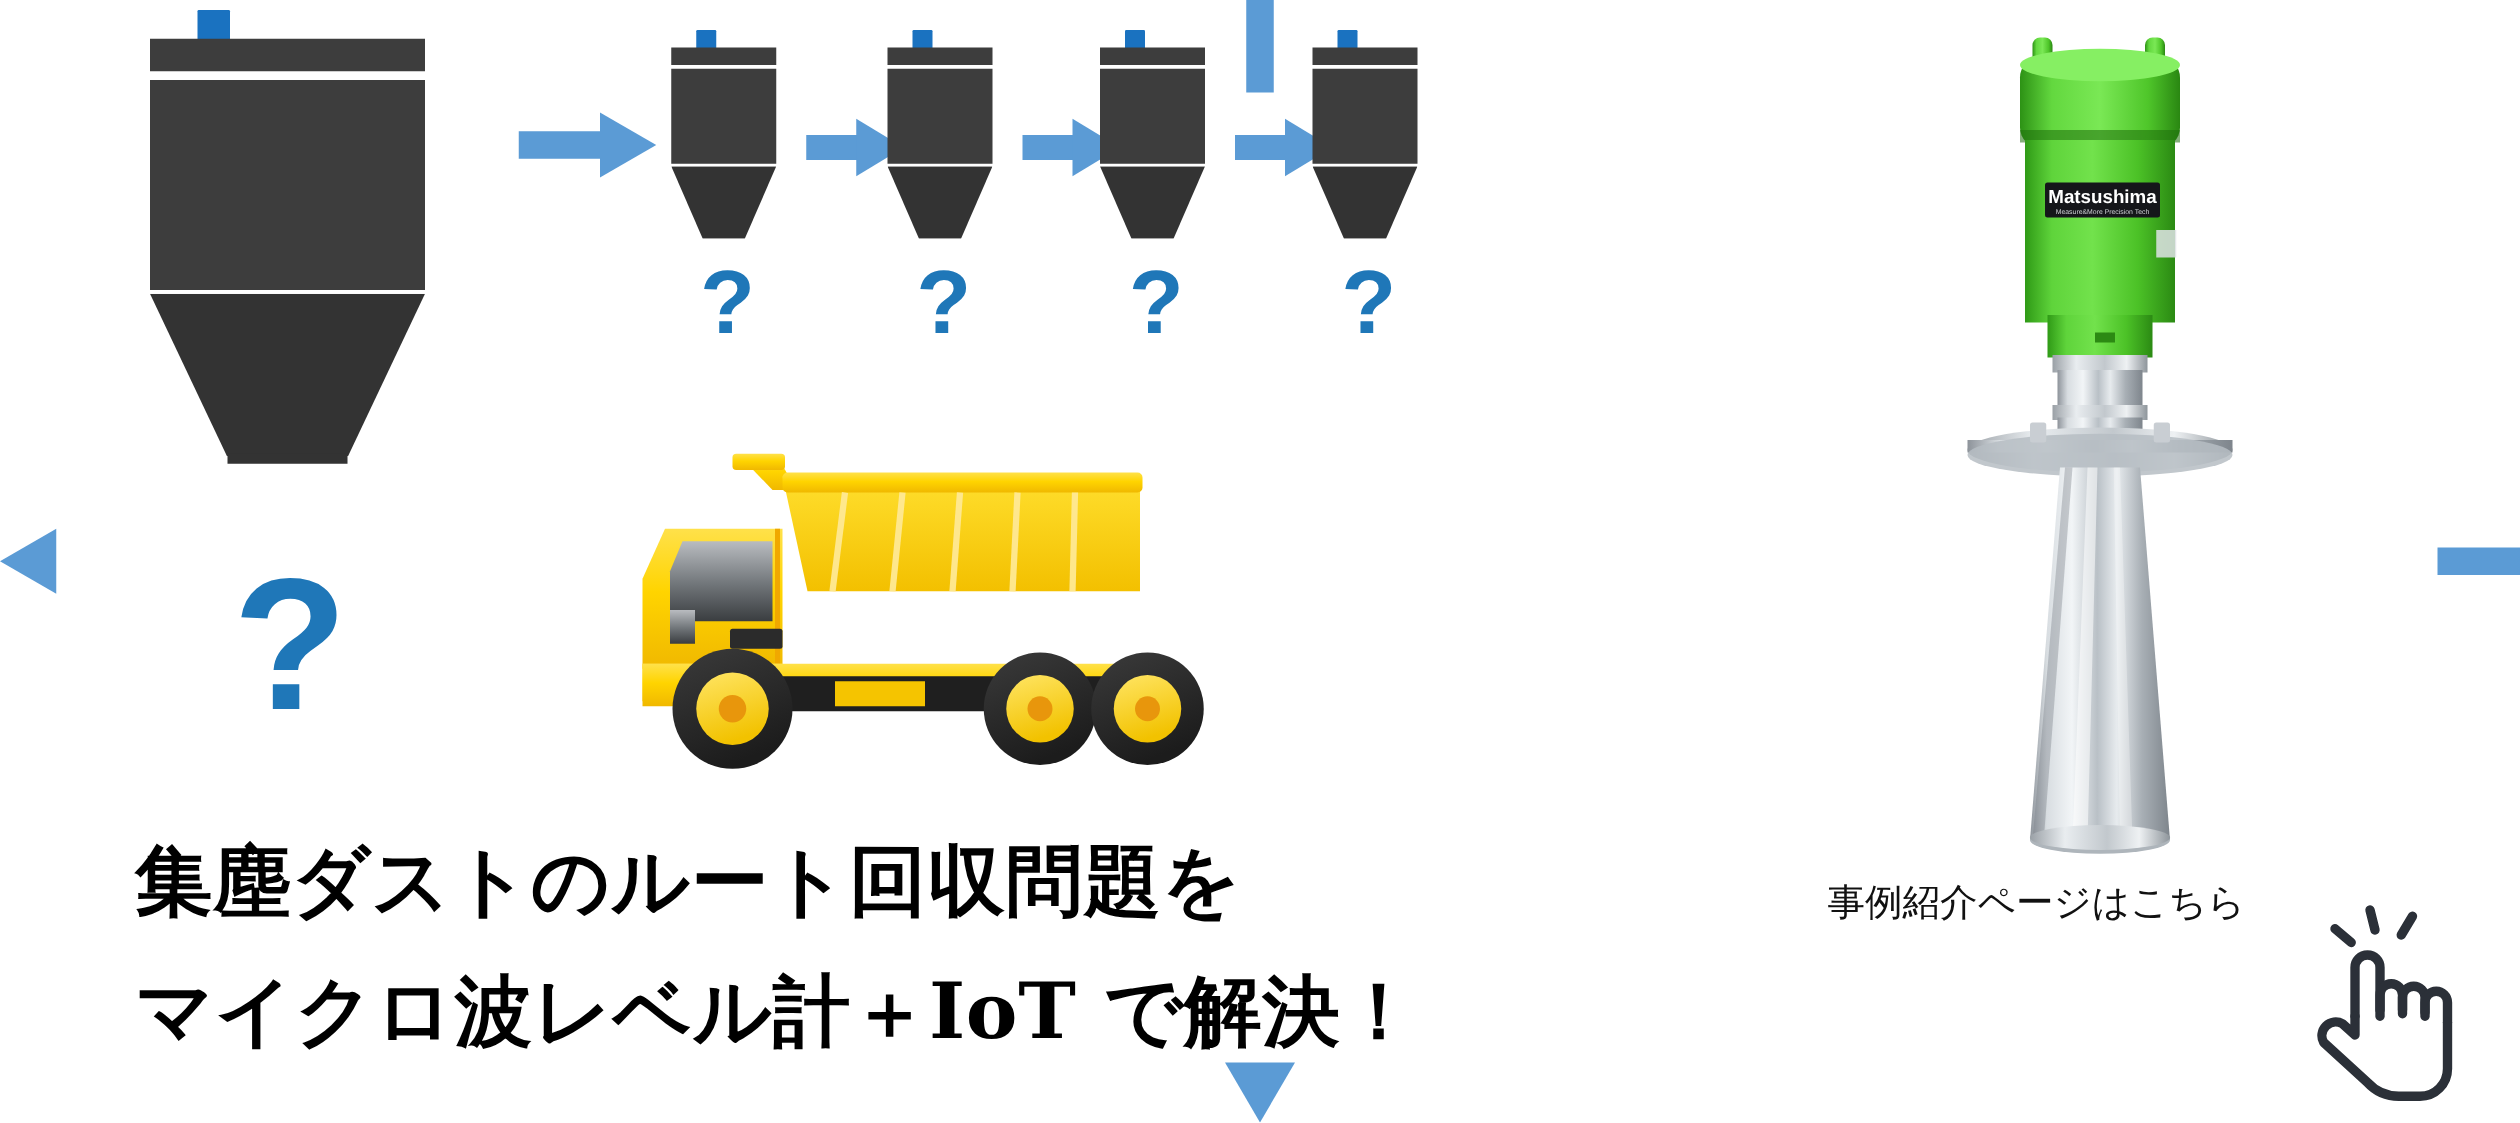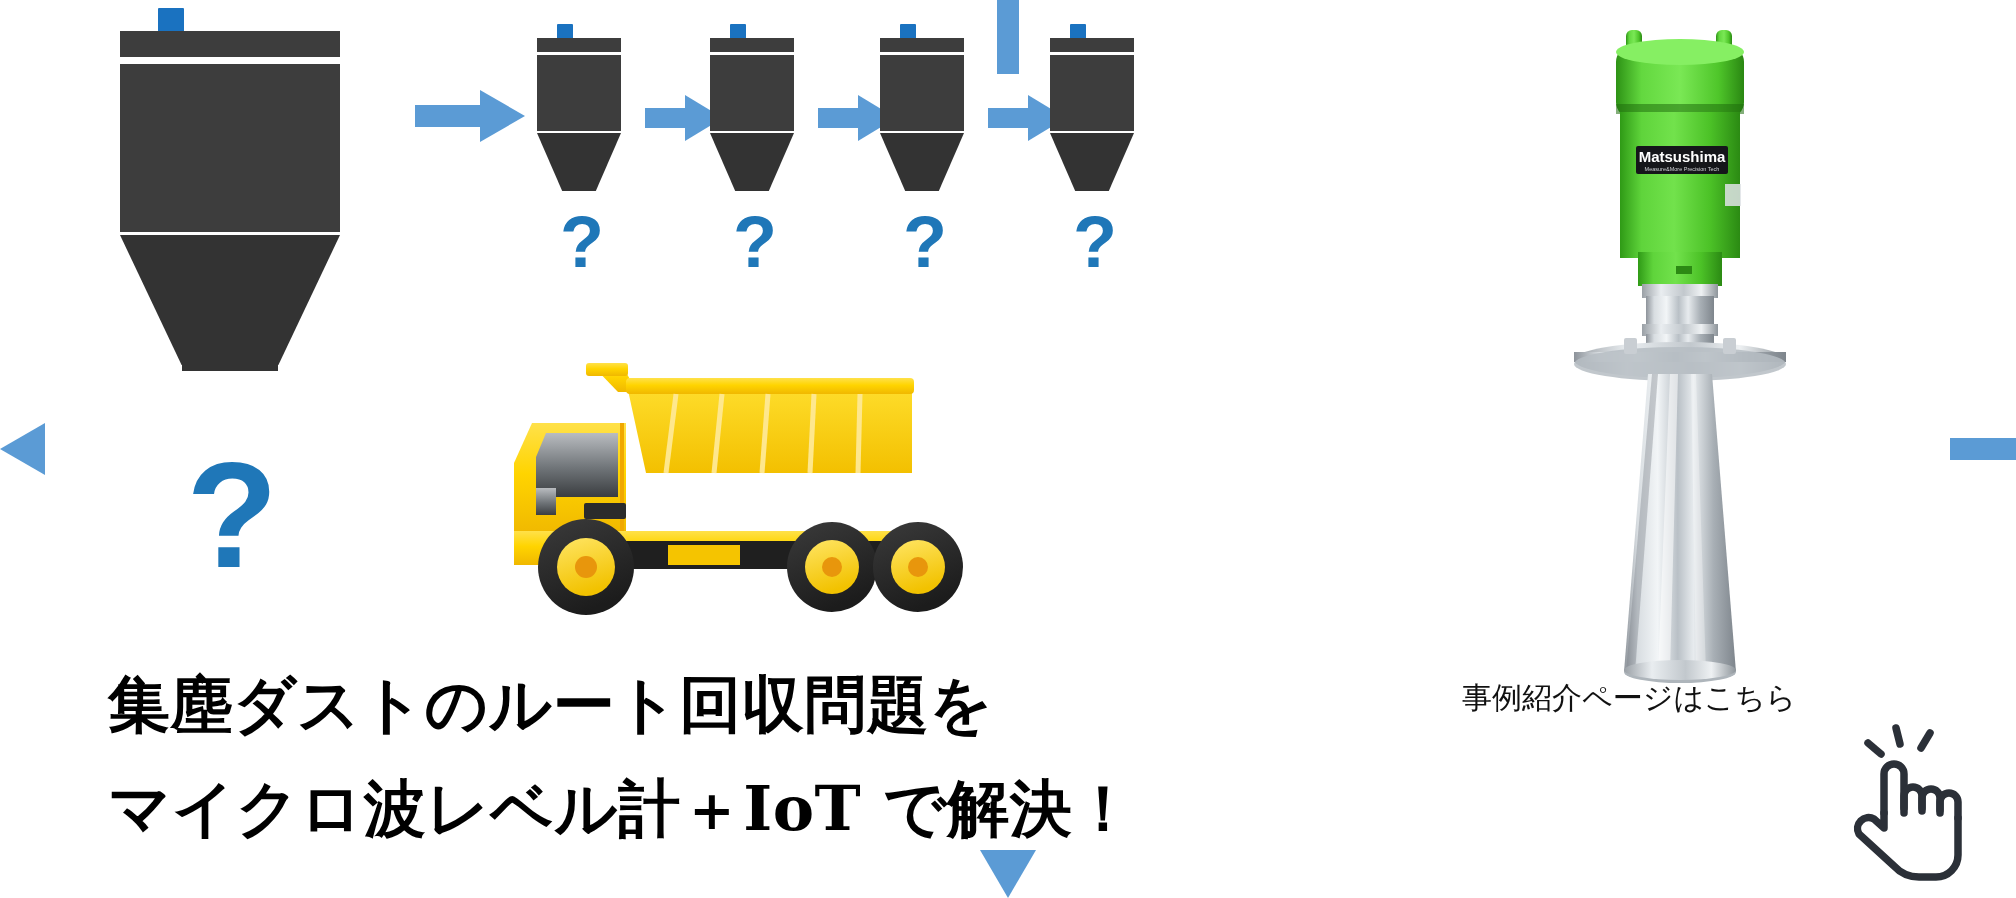--- a/index.html
+++ b/index.html
@@ -278,21 +278,21 @@
     <rect x="203" y="330" width="13" height="16" rx="2" fill="#c9ced3"></rect>
 
     <path d="M128 366 L192 366 L216 664 L104 664 Z" fill="url(#gSteel)"></path>
     <path d="M150 366 L158 366 L150 664 L138 664 Z" fill="#ffffff" opacity="0.55"></path>
     <path d="M171 366 L176 366 L186 664 L176 664 Z" fill="#ffffff" opacity="0.3"></path>
     <path d="M132 366 L138 366 L115 664 L106 664 Z" fill="#6f767d" opacity="0.35"></path>
     <ellipse cx="160" cy="664" rx="56" ry="11" fill="#aeb5bb"></ellipse>
     <ellipse cx="160" cy="662" rx="56" ry="10" fill="url(#gSteelFl)"></ellipse>
   </svg>
 
-  <div class="cta-label" style="left:1462px;top:678px;">事例紹介ページはこちら</div>
+  <div class="cta-label" style="left:1462px;top:702px;">事例紹介ページはこちら</div>
 
 
   <svg class="abs" style="left:1838px;top:716px;" width="166" height="166" viewBox="0 0 166 166">
     <g fill="none" stroke="#2b3038" stroke-width="7.5" stroke-linecap="round" stroke-linejoin="round">
 
       <line x1="43" y1="38" x2="30" y2="27"></line>
       <line x1="62" y1="28" x2="58" y2="12"></line>
       <line x1="83" y1="32" x2="92" y2="17"></line>
 
       <path d="M46 97 L46 58 a10 10 0 0 1 20 0 L66 97"></path>

